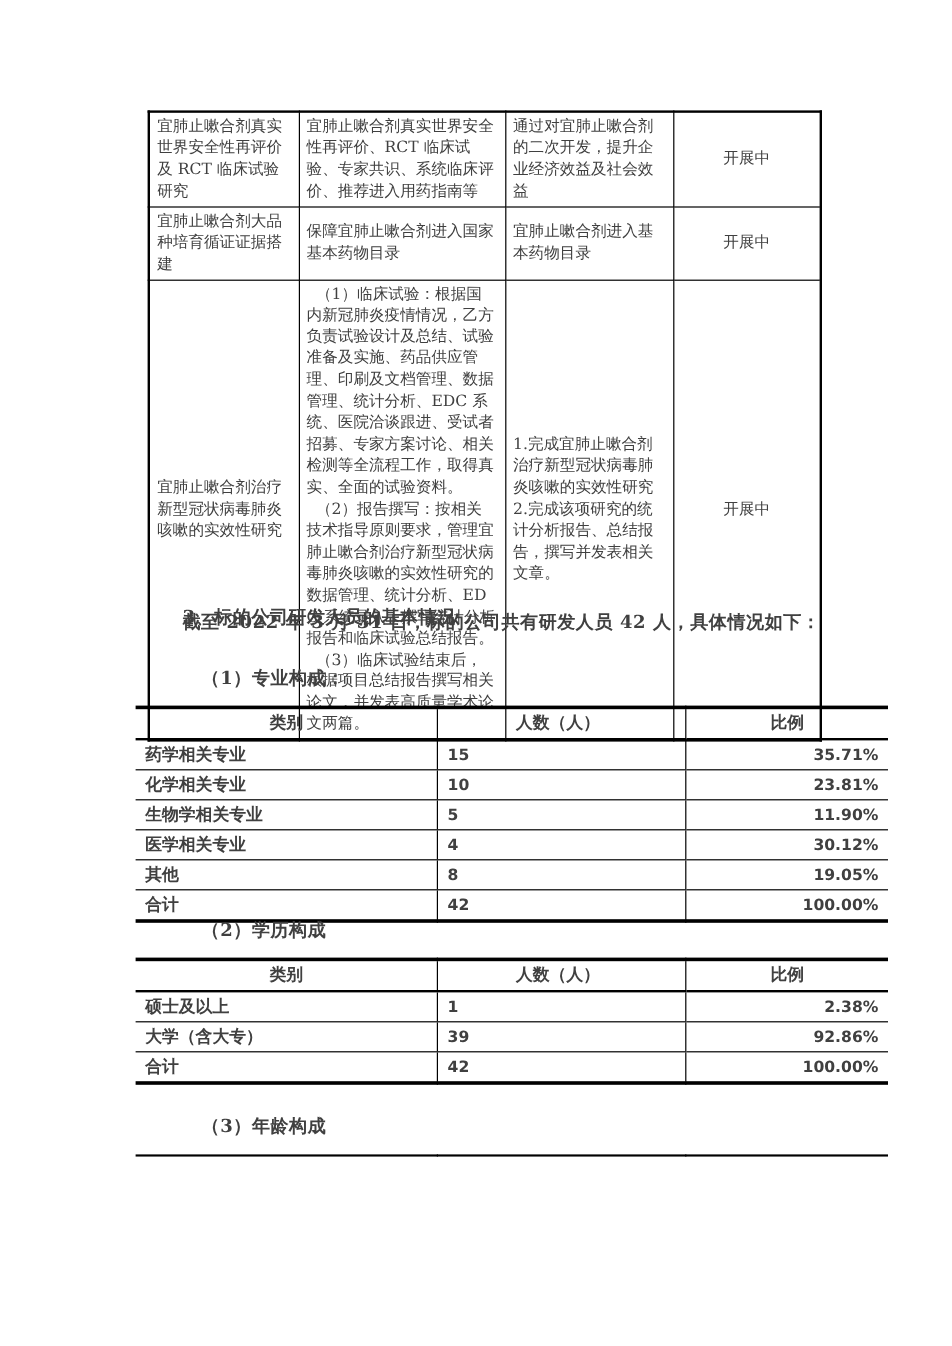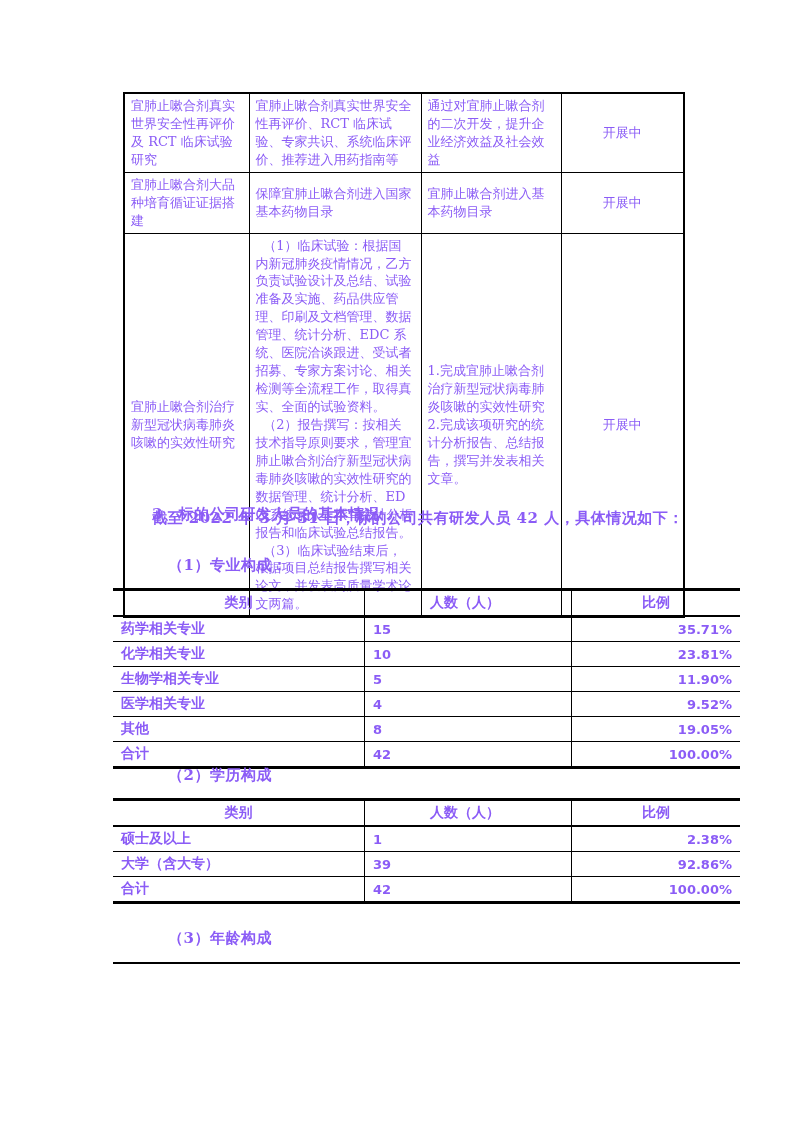--- a/index.html
+++ b/index.html
@@ -1,17 +1,17 @@
 <!DOCTYPE html>
 <html><head>
 <meta charset="utf-8">
 <style>
   html,body{margin:0;padding:0;background:#ffffff;}
   .page{
-    position:relative;width:793px;height:964px;background:#ffffff;color:#8b5cf6;
+    position:relative;width:793px;height:964px;background:#ffffff;color:#404040;
     font-family:"DejaVu Serif","Liberation Serif",serif;overflow:hidden;
   }
   
   table{border-collapse:collapse;table-layout:fixed;}
   .top-table{
     position:absolute;left:123px;top:92px;width:560px;
     border:2px solid #000;font-size:13px;line-height:1.38;
   }
   .top-table td{
     border:1px solid #000;vertical-align:middle;
@@ -130,21 +130,21 @@
       <td class="pct">23.81%</td>
     </tr>
     <tr>
       <td class="cat">生物学相关专业</td>
       <td class="num">5</td>
       <td class="pct">11.90%</td>
     </tr>
     <tr>
       <td class="cat">医学相关专业</td>
       <td class="num">4</td>
-      <td class="pct">9.52%</td>
+      <td class="pct">30.12%</td>
     </tr>
     <tr>
       <td class="cat">其他</td>
       <td class="num">8</td>
       <td class="pct">19.05%</td>
     </tr>
     <tr>
       <td class="cat">合计</td>
       <td class="num">42</td>
       <td class="pct">100.00%</td>

